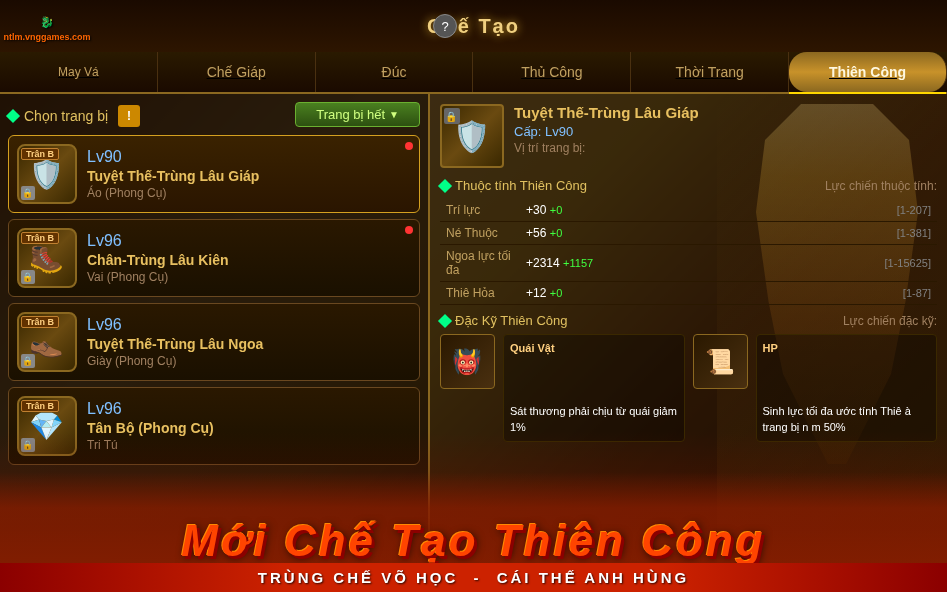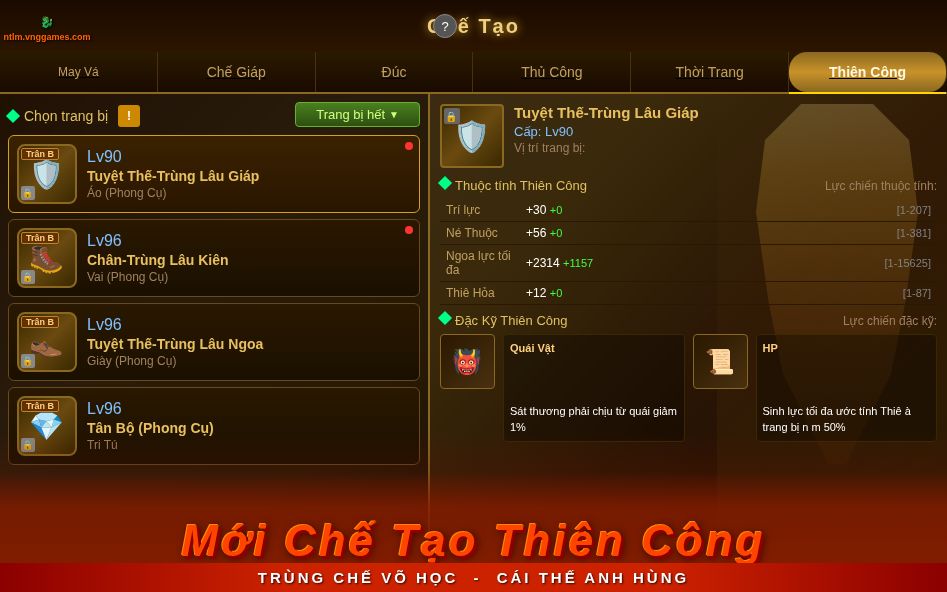--- a/index.html
+++ b/index.html
@@ -384,21 +384,21 @@
 
     .section-title {
       display: flex;
       align-items: center;
       justify-content: space-between;
       margin-bottom: 6px;
     }
 
     .section-title-left {
       display: flex;
-      align-items: flex-start;
+      align-items: center;
       gap: 5px;
     }
 
     .section-title-text {
       color: #e0c060;
       font-size: 13px;
     }
 
     .section-title-right {
       color: #a08060;

